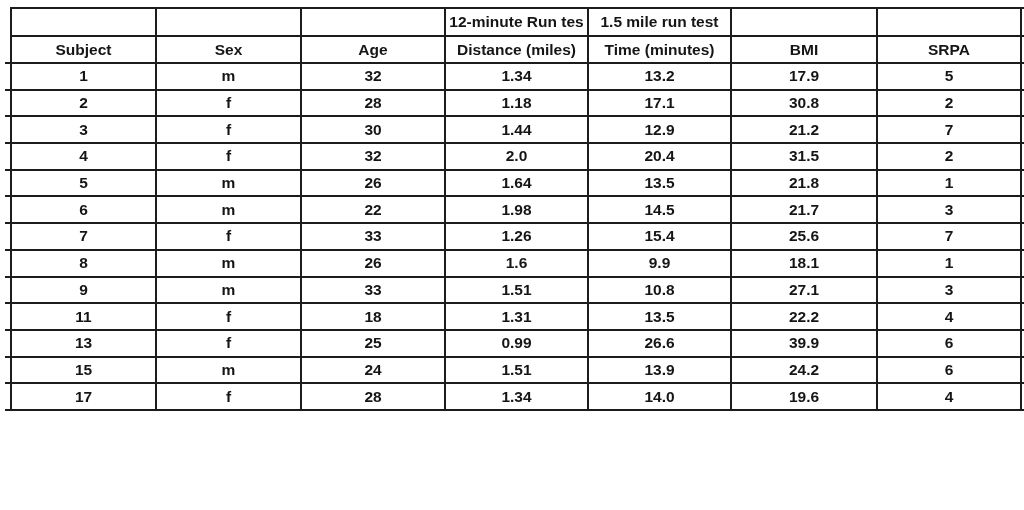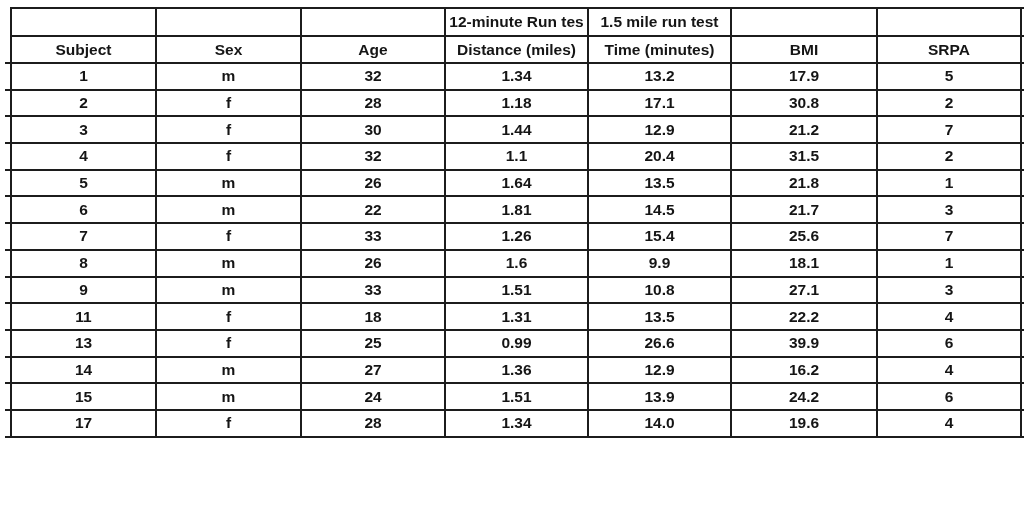--- a/index.html
+++ b/index.html
@@ -98,21 +98,21 @@
           <td>12.9</td>
           <td>21.2</td>
           <td>7</td>
           <td class="sr"></td>
         </tr>
         <tr class="dr">
           <td class="sl b"></td>
           <td>4</td>
           <td>f</td>
           <td>32</td>
-          <td>1.1</td>
+          <td>2.0</td>
           <td>20.4</td>
           <td>31.5</td>
           <td>2</td>
           <td class="sr"></td>
         </tr>
         <tr class="dr">
           <td class="sl b"></td>
           <td>5</td>
           <td>m</td>
           <td>26</td>
@@ -120,21 +120,21 @@
           <td>13.5</td>
           <td>21.8</td>
           <td>1</td>
           <td class="sr"></td>
         </tr>
         <tr class="dr">
           <td class="sl b"></td>
           <td>6</td>
           <td>m</td>
           <td>22</td>
-          <td>1.81</td>
+          <td>1.98</td>
           <td>14.5</td>
           <td>21.7</td>
           <td>3</td>
           <td class="sr"></td>
         </tr>
         <tr class="dr">
           <td class="sl b"></td>
           <td>7</td>
           <td>f</td>
           <td>33</td>
@@ -183,31 +183,20 @@
           <td>f</td>
           <td>25</td>
           <td>0.99</td>
           <td>26.6</td>
           <td>39.9</td>
           <td>6</td>
           <td class="sr"></td>
         </tr>
         <tr class="dr">
           <td class="sl b"></td>
-          <td>14</td>
-          <td>m</td>
-          <td>27</td>
-          <td>1.36</td>
-          <td>12.9</td>
-          <td>16.2</td>
-          <td>4</td>
-          <td class="sr"></td>
-        </tr>
-        <tr class="dr">
-          <td class="sl b"></td>
           <td>15</td>
           <td>m</td>
           <td>24</td>
           <td>1.51</td>
           <td>13.9</td>
           <td>24.2</td>
           <td>6</td>
           <td class="sr"></td>
         </tr>
         <tr class="dr">

